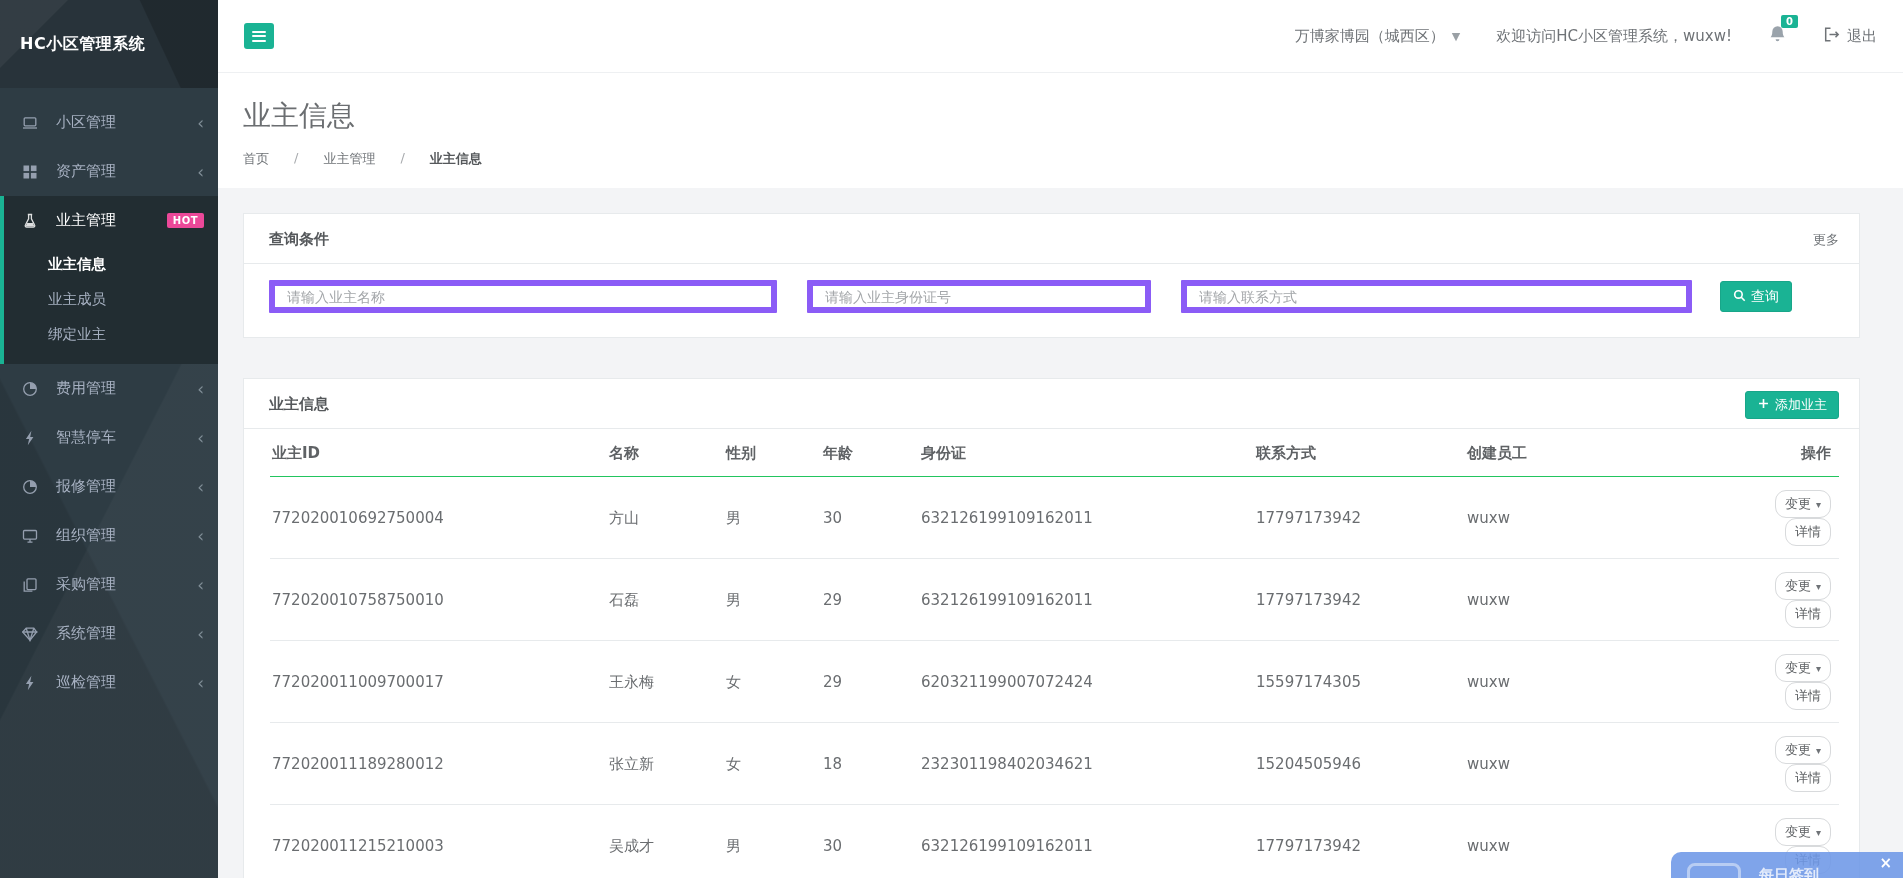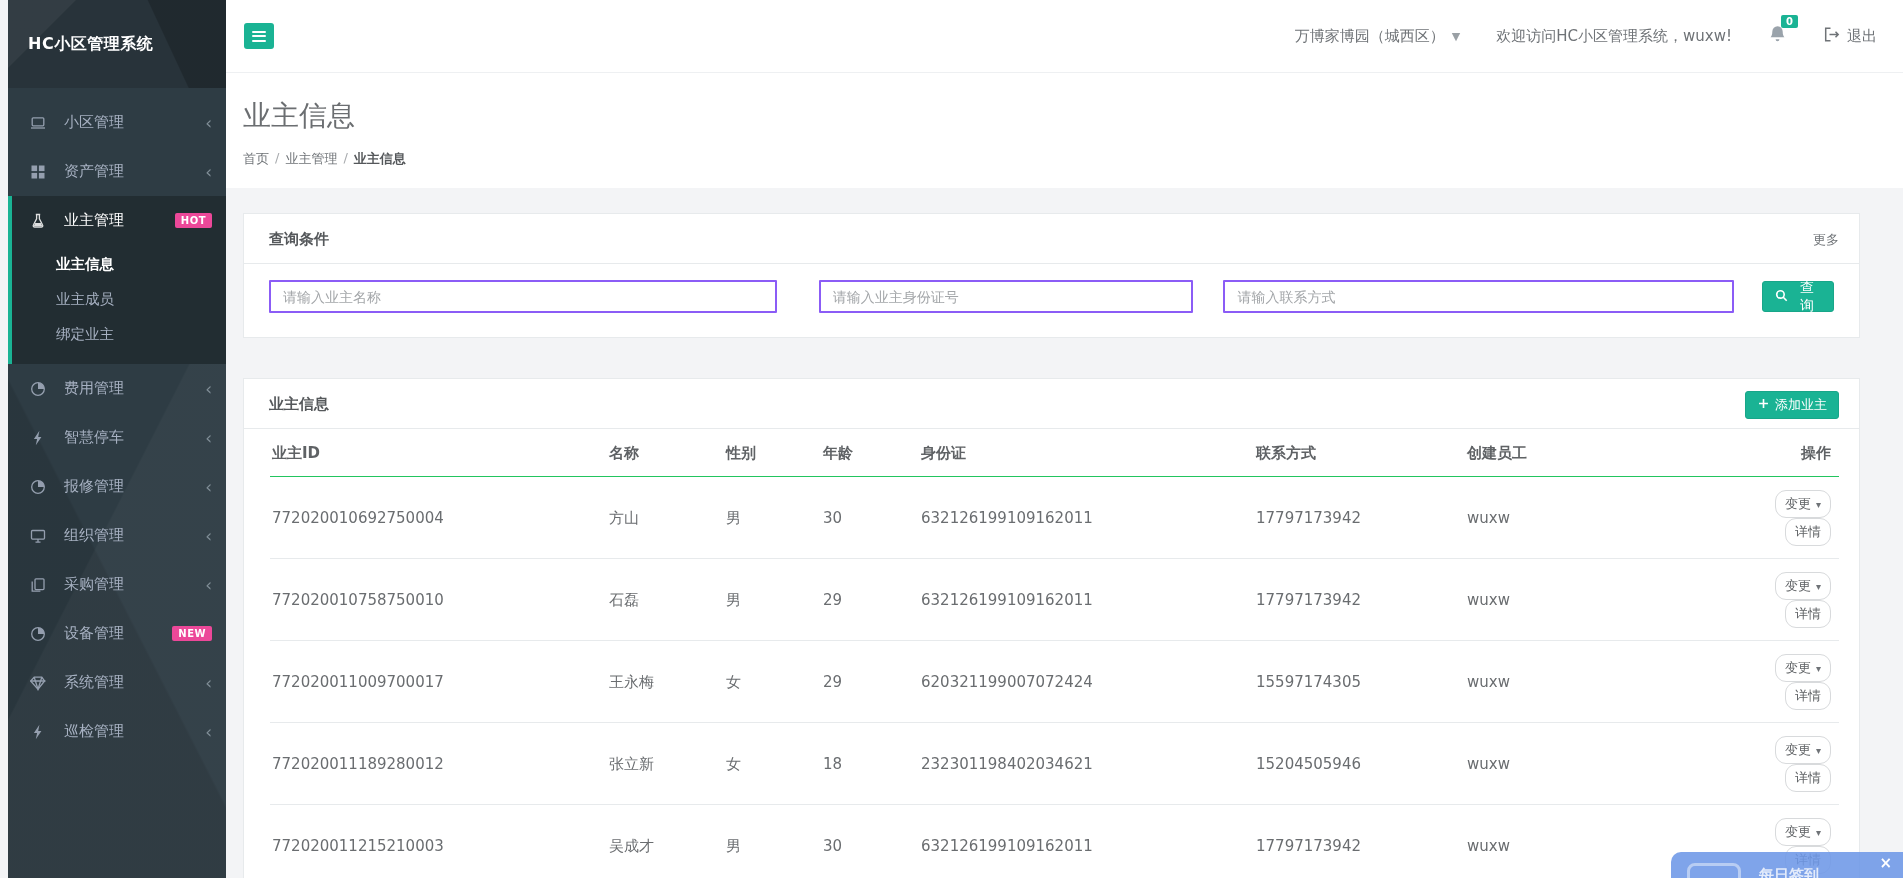--- a/index.html
+++ b/index.html
@@ -2,21 +2,21 @@
 <html><head>
 <meta charset="utf-8">
 <style>
   * { box-sizing: border-box; margin: 0; padding: 0; }
   html,body { width:1903px; height:878px; overflow:hidden; }
   body {
     font-family:"DejaVu Sans","Liberation Sans",sans-serif;
     background:#f3f4f6; position:relative; color:#676a6c;
   }
   
-  .sidebar{position:absolute;left:8px;top:0;bottom:0;width:218px;
+  .sidebar{position:absolute;left:0;top:0;bottom:0;width:218px;
     background:
       linear-gradient(117deg, transparent 55%, rgba(255,255,255,.03) 55.3%),
       linear-gradient(63deg, rgba(0,0,0,.10) 38%, transparent 38.4%),
       #2e3c44;
     z-index:5;}
   .logo{height:88px;display:flex;align-items:center;padding-left:20px;
     color:#fff;font-size:16px;font-weight:bold;letter-spacing:.5px;
     background:
       linear-gradient(135deg, rgba(255,255,255,.05) 22%, transparent 22.4%),
       linear-gradient(245deg, rgba(0,0,0,.20) 30%, transparent 30.5%),
@@ -50,37 +50,37 @@
   .caret{font-size:11px;color:#9aa0a5;}
   .bell-wrap{position:relative;cursor:pointer;display:flex;}
   .bell-wrap svg{width:19px;height:19px;}
   .notif-badge{position:absolute;top:-10px;right:-11px;background:#1ab394;color:#fff;
     font-size:10px;font-weight:bold;padding:1px 5px;border-radius:2px;}
   .logout{display:flex;align-items:center;gap:7px;cursor:pointer;}
   .logout svg{width:17px;height:17px;stroke:#6f7377;fill:none;stroke-width:1.5;}
   
   .page-heading{background:#fff;padding:24px 43px 20px 25px;}
   .page-title{font-size:28px;font-weight:200;color:#6b6e71;margin-bottom:15px;}
-  .breadcrumb{display:flex;gap:6px;font-size:13px;color:#6f7377;list-style:none;}
+  .breadcrumb{display:flex;gap:25px;font-size:13px;color:#6f7377;list-style:none;}
   .breadcrumb a{color:#6f7377;text-decoration:none;cursor:pointer;}
   .breadcrumb .sep{color:#a7aaad;}
   .breadcrumb .current{font-weight:bold;color:#55585b;}
   
   .content{padding:25px 43px 0 25px;}
   .panel{background:#fff;border:1px solid #e7eaec;}
   .panel-header{display:flex;align-items:center;padding:16px 20px 14px 25px;
     border-bottom:1px solid #e7eaec;position:relative;}
   .panel-title{font-size:15px;font-weight:bold;color:#55585b;}
   .more-link{margin-left:auto;font-size:13px;color:#6f7377;cursor:pointer;}
   .search-body{display:flex;align-items:center;padding:16px 25px 24px;}
-  .search-body input{height:33px;border:2px solid #8b5cf6;border-radius:1px;
+  .search-body input{height:33px;border:6px solid #8b5cf6;border-radius:1px;
     padding:0 12px;font-size:14px;color:#676a6c;outline:none;
     font-family:"DejaVu Sans","Liberation Sans",sans-serif;}
   .search-body input::placeholder{color:#a3a6a9;}
-  .in-name{width:508px;} .in-idcard{width:375px;margin-left:42px;} .in-phone{width:511px;margin-left:30px;}
+  .in-name{width:508px;} .in-idcard{width:344px;margin-left:30px;} .in-phone{width:511px;margin-left:30px;}
   .btn-teal{background:#1ab394;color:#fff;border:1px solid #18a689;border-radius:3px;
     font-size:14px;display:inline-flex;align-items:center;gap:5px;cursor:pointer;
     font-family:"DejaVu Sans","Liberation Sans",sans-serif;}
   .btn-search{height:31px;padding:0 12px;margin-left:28px;}
   .btn-search svg,.btn-add svg{width:13px;height:13px;stroke:#fff;stroke-width:2;fill:none;}
   .panel-table{margin-top:40px;border-bottom:none;}
   .btn-add{position:absolute;right:20px;top:12px;height:28px;padding:0 11px;font-size:13px;}
   .table-wrap{padding:0 20px 0 26px;}
   table{border-collapse:collapse;width:100%;table-layout:fixed;}
   th{font-size:15px;font-weight:bold;color:#5f6265;text-align:left;
@@ -212,32 +212,20 @@
             </svg>
           </span>
           <span class="nav-label">采购管理</span>
           <span class="nav-chevron">‹</span>
         </a>
       </li>
       <li class="nav-item">
         <a class="nav-link">
           <span class="nav-icon">
             <svg viewBox="0 0 16 16">
-              <circle cx="8" cy="8" r="6.3"></circle>
-              <path class="fill" d="M8 8V1.7A6.3 6.3 0 0 1 14.3 8z"></path>
-            </svg>
-          </span>
-          <span class="nav-label">设备管理</span>
-          <span class="nav-badge">NEW</span>
-        </a>
-      </li>
-      <li class="nav-item">
-        <a class="nav-link">
-          <span class="nav-icon">
-            <svg viewBox="0 0 16 16">
               <path d="M4.2 2.2h7.6l2.8 3.8L8 14.2.6 6z"></path>
               <path d="M.6 6h14.8M4.2 2.2 8 14.2 11.8 2.2"></path>
             </svg>
           </span>
           <span class="nav-label">系统管理</span>
           <span class="nav-chevron">‹</span>
         </a>
       </li>
       <li class="nav-item">
         <a class="nav-link">

